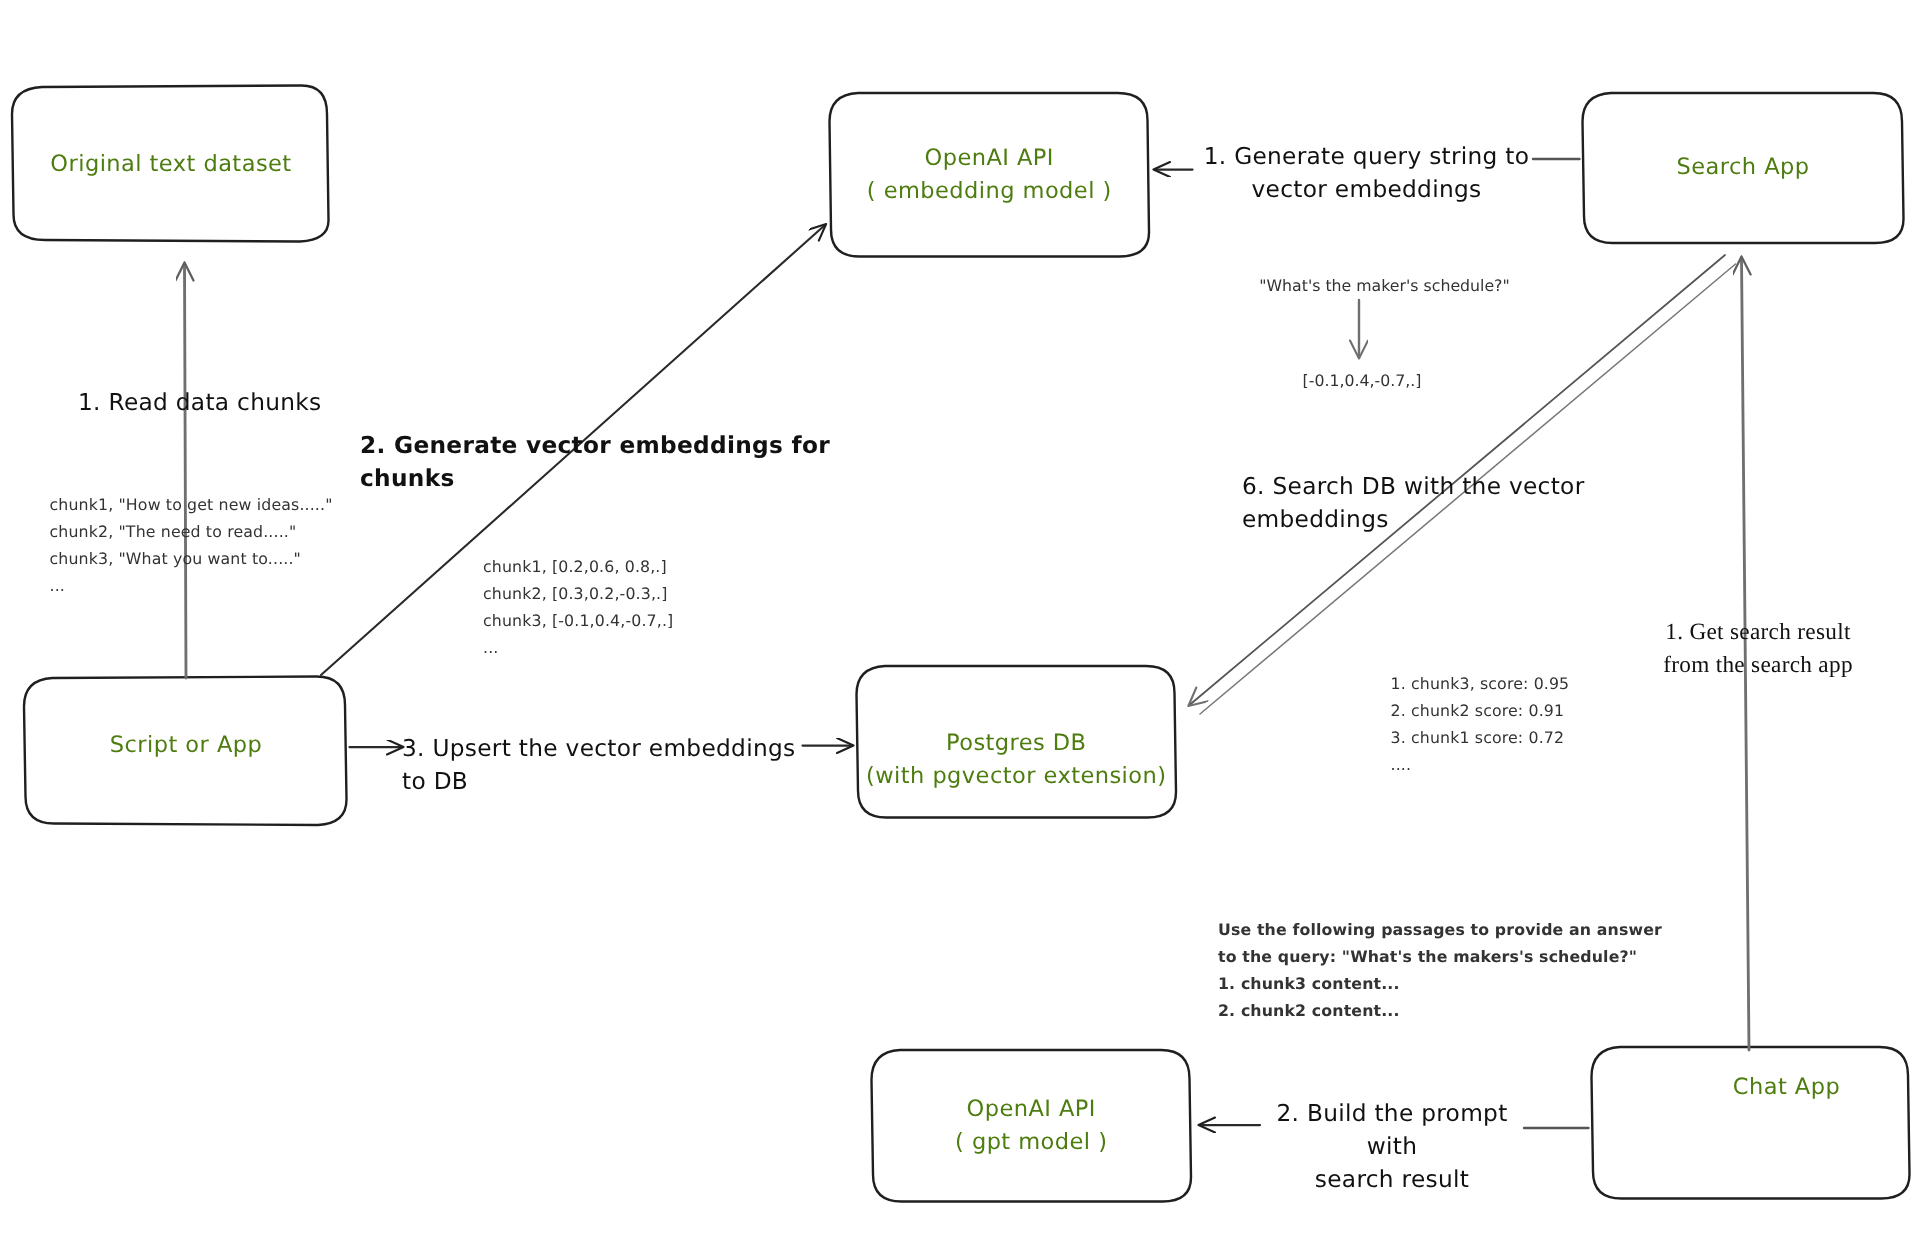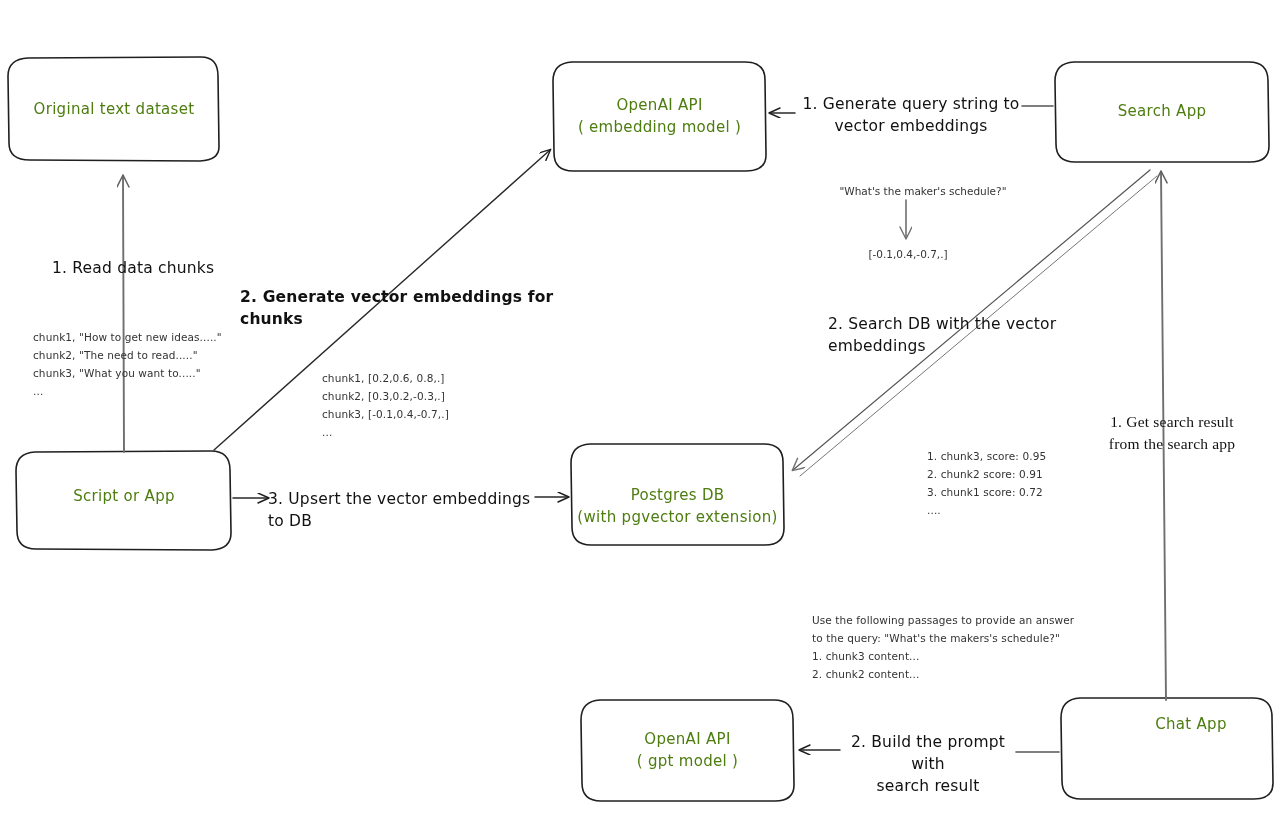--- a/index.html
+++ b/index.html
@@ -121,21 +121,21 @@
 
   <div class="lbl" style="left:240px;top:286px;width:320px;font-weight:bold;">2. Generate vector embeddings for chunks</div>
 
   <div class="lbl" style="left:268px;top:488px;width:280px;">3. Upsert the vector embeddings  to DB</div>
 
   <div class="lbl center" style="left:795px;top:93px;width:232px;text-align:center;">
     <span>1. Generate query string to vector</span>
     <span>embeddings</span>
   </div>
 
-  <div class="lbl" style="left:828px;top:313px;width:300px;">2. Search DB with the vector embeddings</div>
+  <div class="lbl" style="left:828px;top:313px;width:300px;">6. Search DB with the vector embeddings</div>
 
   <div class="lbl center" style="left:1087px;top:411px;width:170px;font-family:Liberation Serif, serif;">
     <span>1. Get search result</span><br>
     <span>from the search app</span>
   </div>
 
   <div class="lbl center" style="left:840px;top:731px;width:176px;">
     <span>2. Build the prompt with</span><br>
     <span>search result</span>
   </div>
@@ -158,20 +158,20 @@
 
   <div class="small-note" style="left:838px;top:246px;width:140px;text-align:center;">[-0.1,0.4,-0.7,.]</div>
 
   <div class="mono-note" style="left:927px;top:412px;width:200px;margin-top:36px;">
     <div>1. chunk3, score: 0.95</div>
     <div>2. chunk2 score: 0.91</div>
     <div>3. chunk1 score: 0.72</div>
     <div>....</div>
   </div>
 
-  <div class="mono-note" style="left:812px;top:612px;width:300px;">
+  <div class="mono-note" style="left:812px;top:612px;width:300px;font-weight:bold;">
     <div>Use the following passages to provide an answer</div>
     <div>to the query: "What's the makers's schedule?"</div>
     <div>1. chunk3 content...</div>
     <div>2. chunk2 content...</div>
   </div>
 
 </div>
 
 </body></html>

